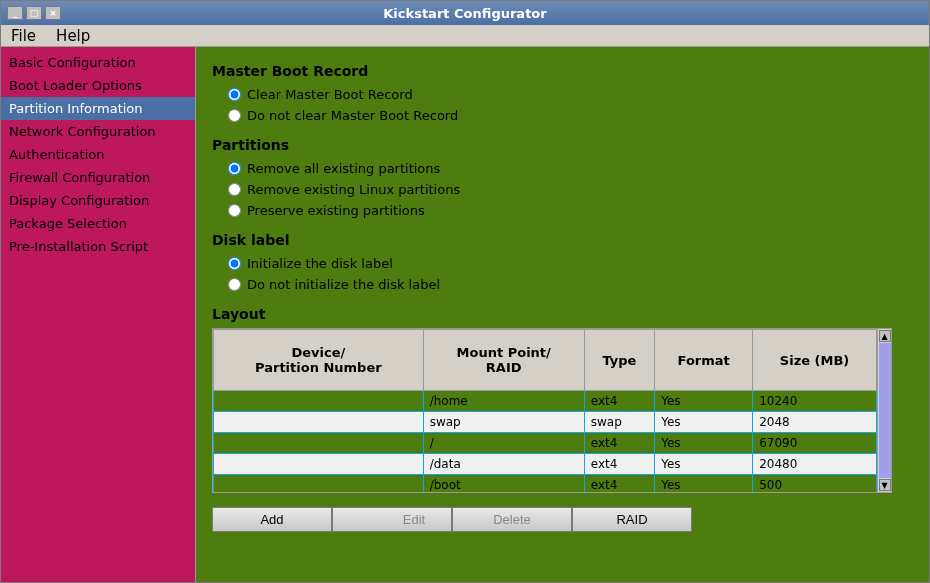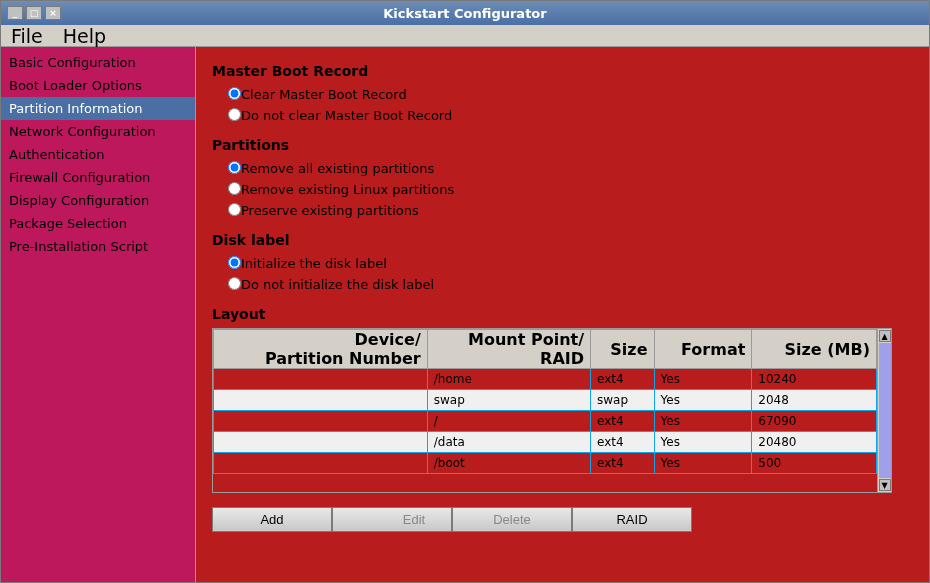--- a/index.html
+++ b/index.html
@@ -43,21 +43,21 @@
       background: #d4d0c8;
       border-bottom: 1px solid #9a9a9a;
       padding: 2px 4px;
       display: flex; gap: 8px;
       height: 22px;
       align-items: center;
     }
     .menubar-item {
       padding: 0 6px;
       cursor: pointer;
-      font-size: 19px;
+      font-size: 15px;
     }
     .content {
       display: flex;
       flex: 1;
       overflow: hidden;
     }
     .sidebar {
       width: 195px;
       background: #be185d;
       border-right: 1px solid #9a9a9a;
@@ -71,60 +71,60 @@
       white-space: nowrap;
     }
     .sidebar-item.active {
       background: #4a6fa5;
       color: white;
     }
     .main {
       flex: 1;
       padding: 12px 16px;
       overflow-y: auto;
-      background: #b91c1c;
+      background: #4d7c0f;
     }
     .section-title {
       font-size: 14px;
       font-weight: bold;
       margin-bottom: 8px;
       margin-top: 4px;
     }
     .radio-group {
       margin-left: 16px;
       margin-bottom: 4px;
     }
     .radio-option {
       display: flex;
-      align-items: flex-start;
+      align-items: center;
       margin-bottom: 6px;
-      gap: 0;
+      gap: 6px;
     }
     .radio-option input[type="radio"] { margin: 0; }
     .section { margin-bottom: 14px; }
     .layout-section { margin-top: 8px; }
     .layout-header {
       font-size: 14px;
       font-weight: bold;
       margin-bottom: 6px;
     }
     table {
       width: 100%;
       border-collapse: collapse;
       font-size: 12px;
     }
     table thead tr {
       background: #d4d0c8;
     }
     table thead th {
       border: 1px solid #9a9a9a;
-      padding: 0 6px;
-      text-align: right;
+      padding: 15px 6px;
+      text-align: center;
       font-weight: bold;
-      font-size: 16px;
+      font-size: 13px;
     }
     table tbody tr:nth-child(even) { background: #f0f0f0; }
     table tbody td {
       border: 1px solid #0ea5e9;
       padding: 3px 6px;
     }
     .bottom-buttons {
       display: flex;
       gap: 0;
       margin-top: 8px;
@@ -228,21 +228,21 @@
 
       <div class="layout-section">
         <div class="layout-header">Layout</div>
         <div style="display:flex; width:680px; height:165px; border:1px solid #9a9a9a;">
           <div style="flex:1; overflow-y:scroll;">
             <table>
               <thead>
                 <tr>
                   <th>Device/<br>Partition Number</th>
                   <th>Mount Point/<br>RAID</th>
-                  <th>Size</th>
+                  <th>Type</th>
                   <th>Format</th>
                   <th>Size (MB)</th>
                 </tr>
               </thead>
               <tbody id="layout-tbody">
               <tr>
       <td></td>
       <td>/home</td>
       <td>ext4</td>
       <td>Yes</td>

